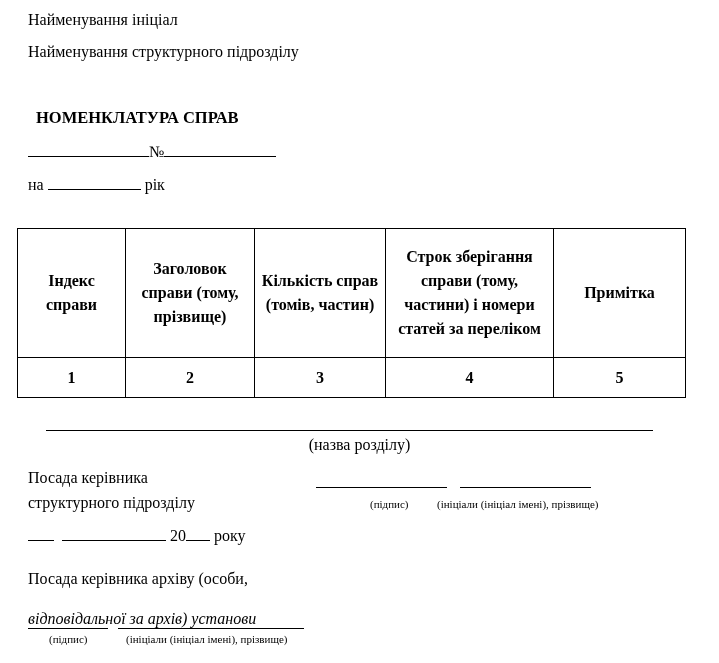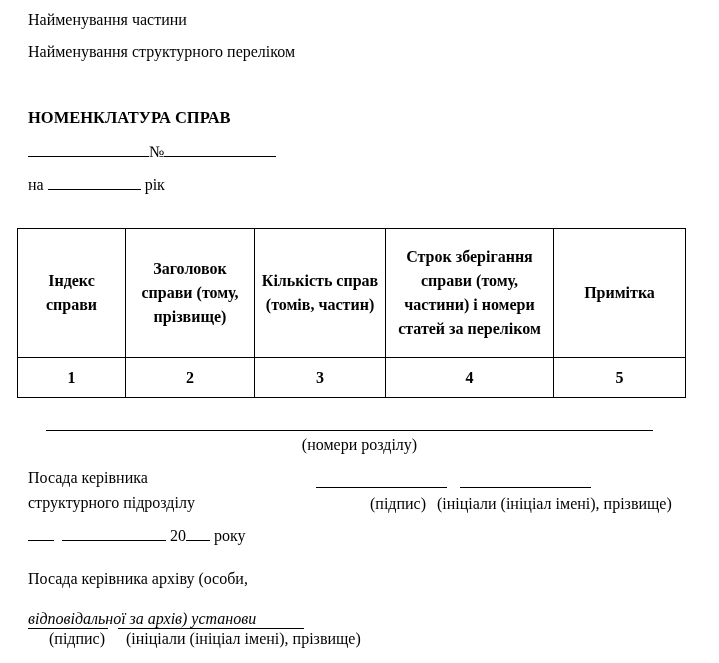--- a/index.html
+++ b/index.html
@@ -21,31 +21,31 @@
   }
   table.nom td {
     border: 1.5px solid #000;
     text-align: center; vertical-align: middle;
     padding: 0 4px;
   }
   table.nom tr.head td { height: 128px; }
   table.nom tr.nums td { height: 39px; }
 
   .hline { position: absolute; height: 0; border-top: 1px solid #000; }
-  .small { font-size: 16px; line-height: 12px; }
+  .small { font-size: 11px; line-height: 12px; }
 </style>
 </head>
 <body>
 
 <div>
 
-  <div class="abs t16" style="left:28px; top:11px;">Найменування частини</div>
-  <div class="abs t16" style="left:28px; top:43px;">Найменування структурного переліком</div>
+  <div class="abs t16" style="left:28px; top:11px;">Найменування ініціал</div>
+  <div class="abs t16" style="left:28px; top:43px;">Найменування структурного підрозділу</div>
 
-  <div class="abs t16 bold" style="left:28px; top:109px; font-size:16.5px;">НОМЕНКЛАТУРА СПРАВ</div>
+  <div class="abs t16 bold" style="left:36px; top:109px; font-size:16.5px;">НОМЕНКЛАТУРА СПРАВ</div>
 
   <div class="abs t16" style="left:28px; top:142px;">
     <span class="uline" style="width:121px;"></span><span>№</span><span class="uline" style="width:112px;"></span>
   </div>
 
   <div class="abs t16" style="left:28px; top:175px;">
     <span>на</span>
     <span class="uline" style="width:93px;"></span>
     <span>рік</span>
   </div>
@@ -63,21 +63,21 @@
       <td>1</td>
       <td>2</td>
       <td>3</td>
       <td>4</td>
       <td>5</td>
     </tr>
   </tbody>
     </table>
 
   <div class="hline" style="left:46px; top:430px; width:607px;"></div>
-  <div class="abs t16" style="left:0; width:719px; text-align:center; top:436px;">(номери розділу)</div>
+  <div class="abs t16" style="left:0; width:719px; text-align:center; top:436px;">(назва розділу)</div>
 
   <div class="abs t16" style="left:28px; top:469px;">Посада керівника</div>
   <div class="abs t16" style="left:28px; top:494px;">структурного підрозділу</div>
 
   <div class="hline" style="left:316px; top:487px; width:131px;"></div>
   <div class="hline" style="left:460px; top:487px; width:131px;"></div>
   <div class="abs small" style="left:370px; top:498px;">(підпис)</div>
   <div class="abs small" style="left:437px; top:498px;">(ініціали (ініціал імені), прізвище)</div>
 
   <div class="abs t16" style="left:28px; top:526px;text-align:center;">

